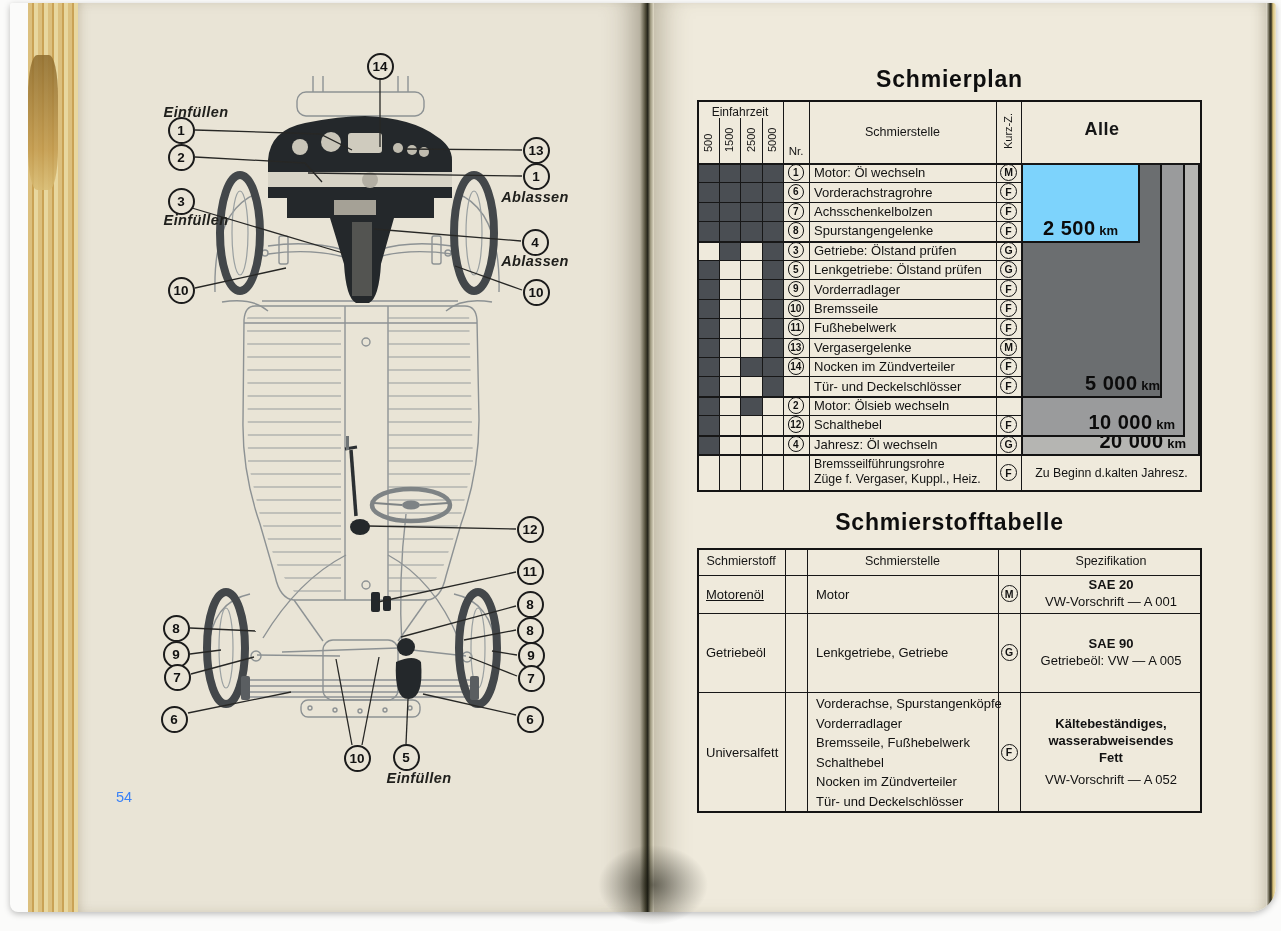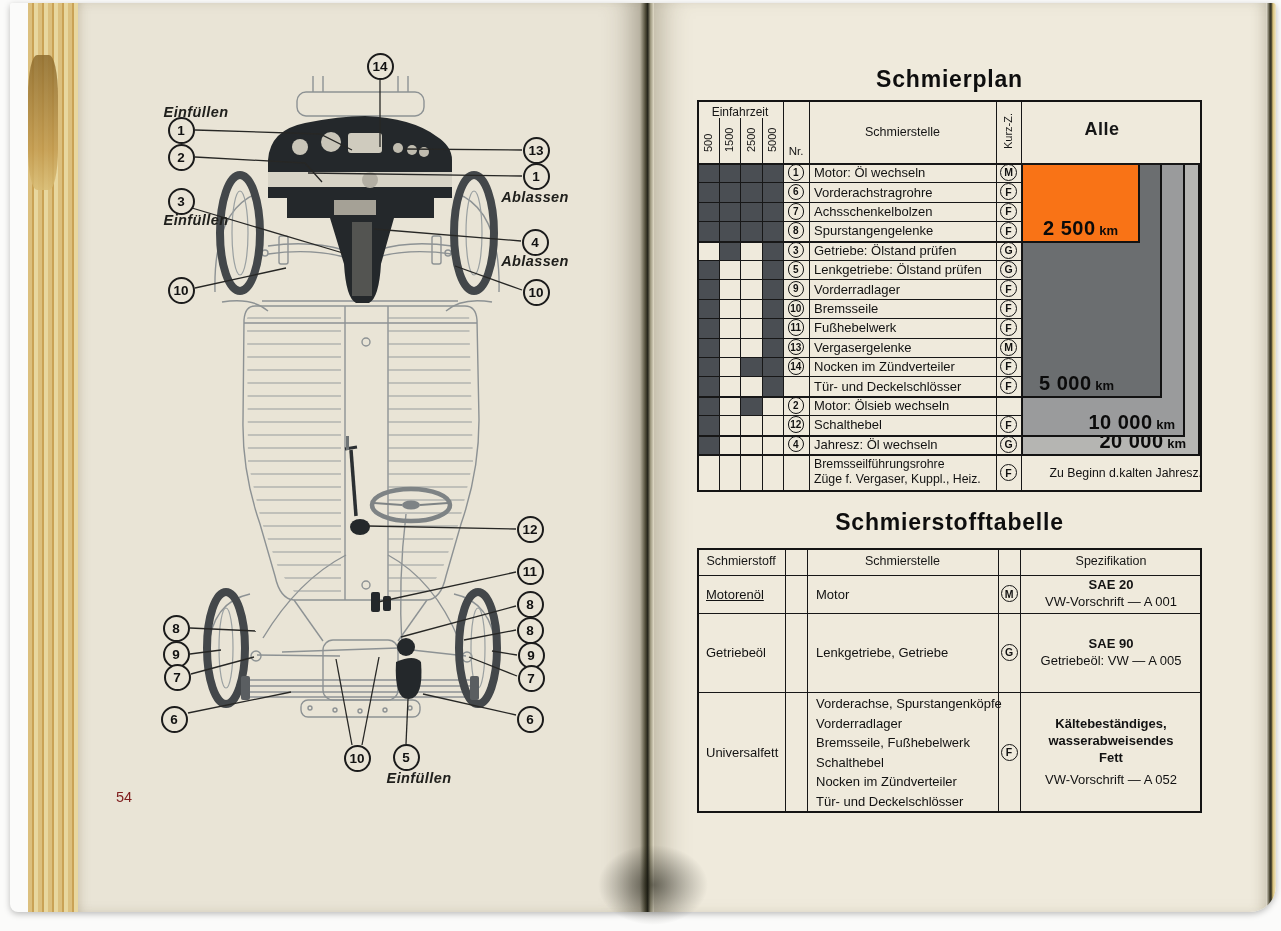--- a/index.html
+++ b/index.html
@@ -18,36 +18,36 @@
 .edgeR{position:absolute;left:1256px;top:0;width:10px;height:100%;
  background:linear-gradient(90deg,#efeadc,#54503c 35%,#2a291e 50%,#d9c27a 70%,#efe6c9)}
 .gutshadow{position:absolute;left:598px;top:845px;width:110px;height:80px;border-radius:50%;
  background:radial-gradient(closest-side,rgba(20,20,12,.55),rgba(20,20,12,0));z-index:1}
 
 #diagram{position:absolute;left:0;top:0;z-index:2;pointer-events:none}
 .co{position:absolute;width:27px;height:27px;border:2.3px solid #1b1b1b;border-radius:50%;
  background:#e9e4d6;color:#111;font-weight:bold;font-size:13.5px;display:flex;align-items:center;justify-content:center;z-index:5}
 .ann{position:absolute;transform:translateX(-50%);font-style:italic;font-weight:bold;font-size:14.5px;
  letter-spacing:.4px;color:#20201d;z-index:5;white-space:nowrap}
-.pagenum{position:absolute;font-size:14.5px;color:#7f1d1d;z-index:5}
+.pagenum{position:absolute;font-size:14.5px;color:#3b82f6;z-index:5}
 .ptitle{position:absolute;text-align:center;font-weight:bold;font-size:23px;letter-spacing:.8px;color:#0e0e0e;z-index:4}
 .vl,.hl{position:absolute;background:#171717;z-index:3}
 .gcell{position:absolute;background:#4a4e53;z-index:3}
 .rowlab{position:absolute;font-size:13px;color:#121212;display:flex;align-items:center;white-space:nowrap;z-index:4}
 .hdr{position:absolute;font-size:12px;color:#161616;text-align:center;z-index:4}
 .rot{transform:rotate(-90deg);transform-origin:center}
 .ncirc{position:absolute;width:16.5px;height:16.5px;border:1.5px solid #141414;border-radius:50%;
  background:transparent;font-weight:bold;font-size:10px;color:#111;display:flex;align-items:center;justify-content:center;z-index:4}
 .kcirc{position:absolute;width:17px;height:17px;border:1.5px solid #141414;border-radius:50%;
  font-weight:bold;font-size:10.5px;color:#111;display:flex;align-items:center;justify-content:center;z-index:4}
 .ms{position:absolute;border:2px solid #121212;z-index:3}
 .mslab{position:absolute;bottom:1px;white-space:nowrap;color:#0b0b0b;z-index:4}
 .msnum{font-weight:bold;font-size:20px;letter-spacing:.5px}
 .msunit{font-weight:bold;font-size:13px}
-.note{position:absolute;font-size:12.3px;color:#121212;text-align:right;z-index:4}
+.note{position:absolute;font-size:12.3px;color:#121212;text-align:center;z-index:4}
 .spez{position:absolute;text-align:center;color:#121212;z-index:4}
 .spez .b{font-weight:bold;font-size:13px;line-height:17px}
 .spez .n{font-size:13px;line-height:17px}
 .outer{position:absolute;border:2.5px solid #141414;z-index:3}
 </style>
 </head>
 <body>
 
 <div class="book">
   <div class="stack"></div>
@@ -274,23 +274,23 @@
 <div class="hdr" style="left:1021px;top:119px;width:162px;font-weight:bold;font-size:18px;letter-spacing:.5px">Alle</div>
 
 <div id="planlayer">
     <div class="ms" style="left: 1021px; top: 163px; width: 179px; height: 293px; background: rgb(181, 181, 178);">
       <div class="mslab" style="right: 12px;"><span class="msnum">20 000</span><span class="msunit"> km</span></div>
     </div>
     <div class="ms" style="left: 1021px; top: 163px; width: 164px; height: 273.6px; background: rgb(154, 155, 156);">
       <div class="mslab" style="right: 8px;"><span class="msnum">10 000</span><span class="msunit"> km</span></div>
     </div>
     <div class="ms" style="left: 1021px; top: 163px; width: 141px; height: 234.8px; background: rgb(107, 110, 112);">
-      <div class="mslab" style="left: 16px; width: 100%; text-align: left;"><span class="msnum">5 000</span><span class="msunit"> km</span></div>
-    </div>
-    <div class="ms" style="left: 1021px; top: 163px; width: 119px; height: 79.6px; background: #f97316;">
+      <div class="mslab" style="left: 0px; width: 100%; text-align: right;"><span class="msnum">5 000</span><span class="msunit"> km</span></div>
+    </div>
+    <div class="ms" style="left: 1021px; top: 163px; width: 119px; height: 79.6px; background: #7dd3fc;">
       <div class="mslab" style="left: 0px; width: 100%; text-align: center;"><span class="msnum">2 500</span><span class="msunit"> km</span></div>
     </div>
     <div class="gcell" style="left: 697px; top: 163px; width: 21.55px; height: 19.4px;"></div>
     <div class="gcell" style="left: 718.55px; top: 163px; width: 21.55px; height: 19.4px;"></div>
     <div class="gcell" style="left: 740.1px; top: 163px; width: 21.55px; height: 19.4px;"></div>
     <div class="gcell" style="left: 761.65px; top: 163px; width: 21.55px; height: 19.4px;"></div>
     <div class="ncirc" style="left: 787.5px; top: 164.2px;">1</div>
     <div class="rowlab" style="left: 814px; top: 163px; height: 19.4px;">Motor: Öl wechseln</div>
     <div class="kcirc" style="left: 1000px; top: 163.9px;">M</div>
     <div class="gcell" style="left: 697px; top: 182.4px; width: 21.55px; height: 19.4px;"></div>

